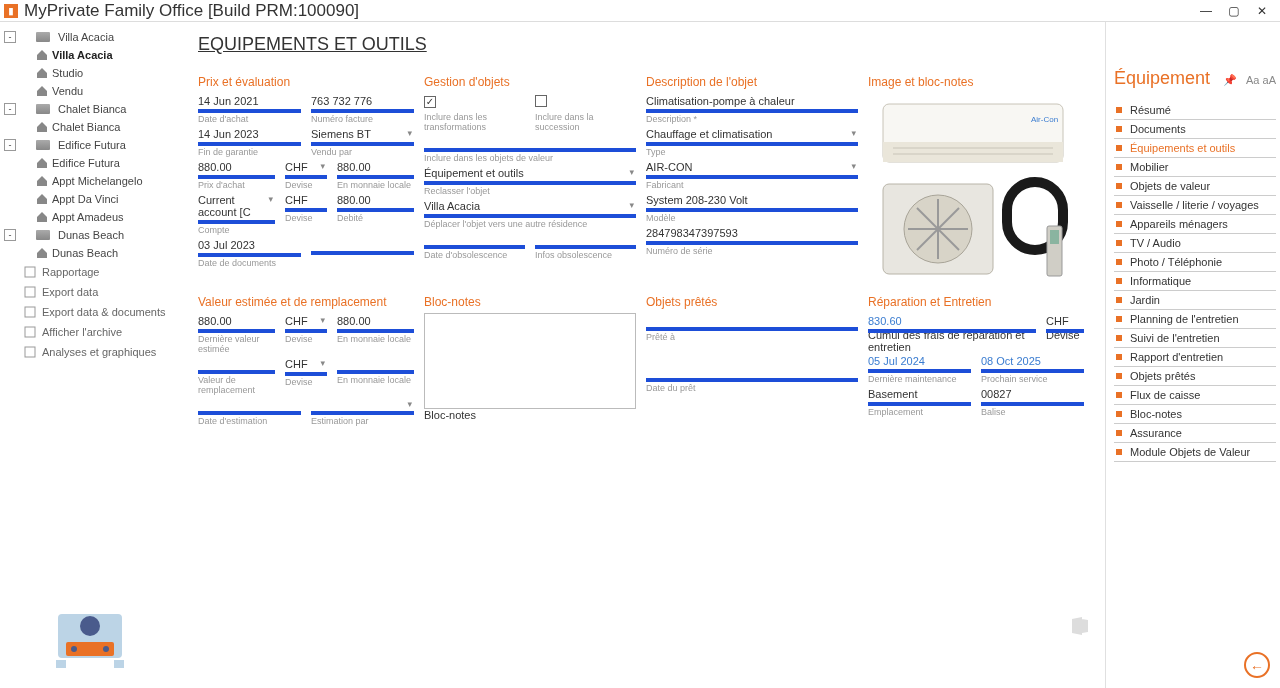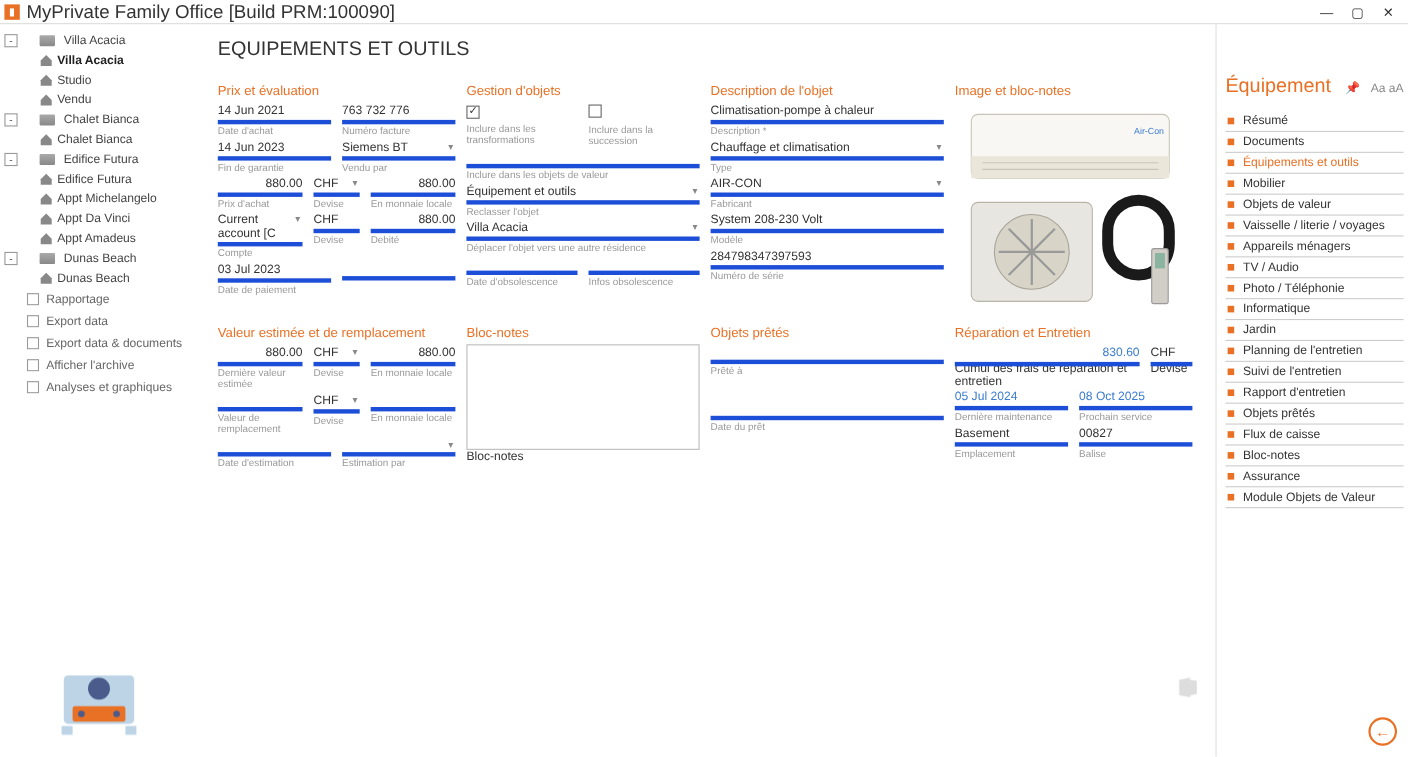--- a/index.html
+++ b/index.html
@@ -13,25 +13,25 @@
 .tree-node { display: flex; align-items: center; padding: 3px 4px; cursor: pointer; font-size: 11px; color: #444; }
 .tree-node.selected { font-weight: 600; color: #222; }
 .tree-toggle { width: 12px; height: 12px; border: 1px solid #999; display: inline-flex; align-items: center; justify-content: center; font-size: 9px; margin-right: 4px; line-height: 1; }
 .tree-spacer { width: 16px; display: inline-block; }
 .tree-icon { width: 14px; height: 12px; margin-right: 4px; display: inline-block; }
 .folder-icon { background: linear-gradient(180deg,#aaa,#888); border-radius: 1px; width: 14px; height: 10px; }
 .item-icon { width: 12px; height: 12px; }
 .sidebar-action { display: flex; align-items: center; padding: 4px 4px 4px 24px; font-size: 11px; color: #666; cursor: pointer; }
 .sidebar-action svg { margin-right: 6px; }
 .main { flex: 1; padding: 12px 18px 6px 18px; overflow: auto; position: relative; }
-.page-title { font-size: 18px; color: #333; margin-bottom: 16px; }
+.page-title { font-size: 18px; color: #333; margin-bottom: 16px; text-decoration: underline; }
 .section-head { font-size: 12px; color: #e97126; padding: 4px 0; border-bottom: 0; }
 .field { margin-bottom: 2px; }
 .field .val { border-bottom: 4px solid #1d4ed8; padding: 2px 0; min-height: 18px; font-size: 11px; position: relative; }
-.field .val.right { text-align: right; }
+.field .val.right { }
 .field .lbl { font-size: 9px; color: #999; margin-top: 1px; }
 .dd::after { content: "▾"; position: absolute; right: 2px; top: 2px; color: #888; font-size: 9px; }
 .chk { width: 12px; height: 12px; border: 1px solid #666; display: inline-block; text-align: center; line-height: 10px; font-size: 10px; }
 .cols { display: flex; gap: 10px; margin-bottom: 8px; }
 .col2 { display: flex; gap: 10px; }
 .col2 > div { flex: 1; }
 .notes-box { border: 1px solid #bbb; border-left: 1px solid #bbb; min-height: 96px; }
 .img-box { width: 210px; height: 190px; border: 0; display: flex; align-items: center; justify-content: center; }
 .bottom-left-img { position: fixed; bottom: 14px; left: 50px; width: 80px; height: 70px; }
 .office-ico { position: fixed; bottom: 48px; left: 1068px; color: #ccc; }
@@ -238,21 +238,21 @@
               <div class="lbl">Devise</div>
             </div>
           <div class="field" style="flex:1">
               <div class="val right">880.00</div>
               <div class="lbl">Debité</div>
             </div>
         </div>
         <div class="col2">
           <div class="field">
               <div class="val">03 Jul 2023</div>
-              <div class="lbl">Date de paiement</div>
+              <div class="lbl">Date de documents</div>
             </div>
           <div class="field">
               <div class="val"></div>
             </div>
         </div>
       </div>
 
       <div style="flex:0 0 212px">
         <div class="section-head">Gestion d'objets</div>
         <div class="col2">

